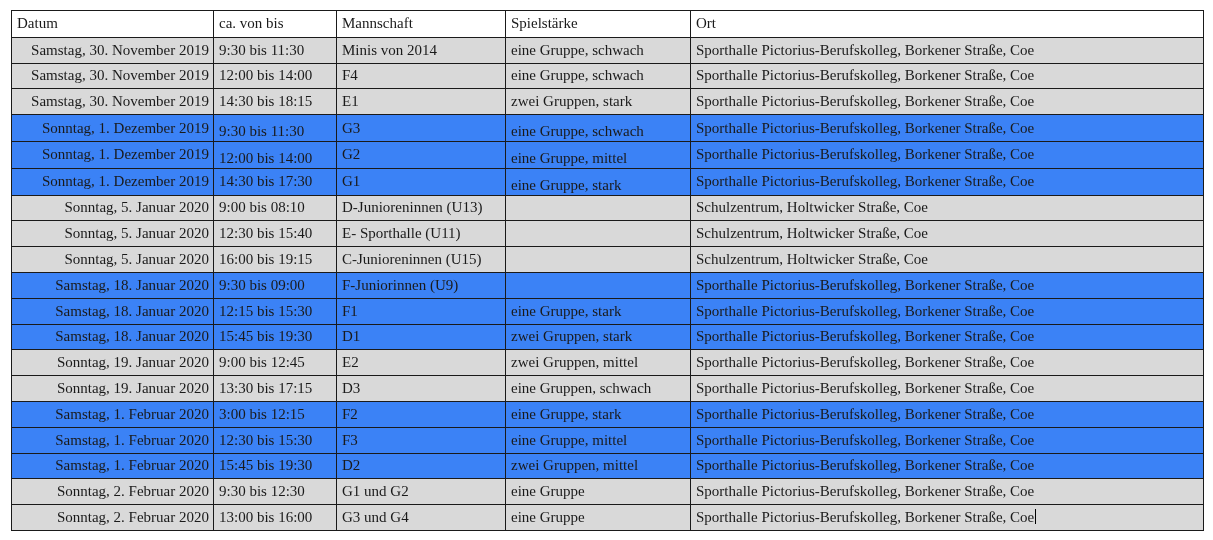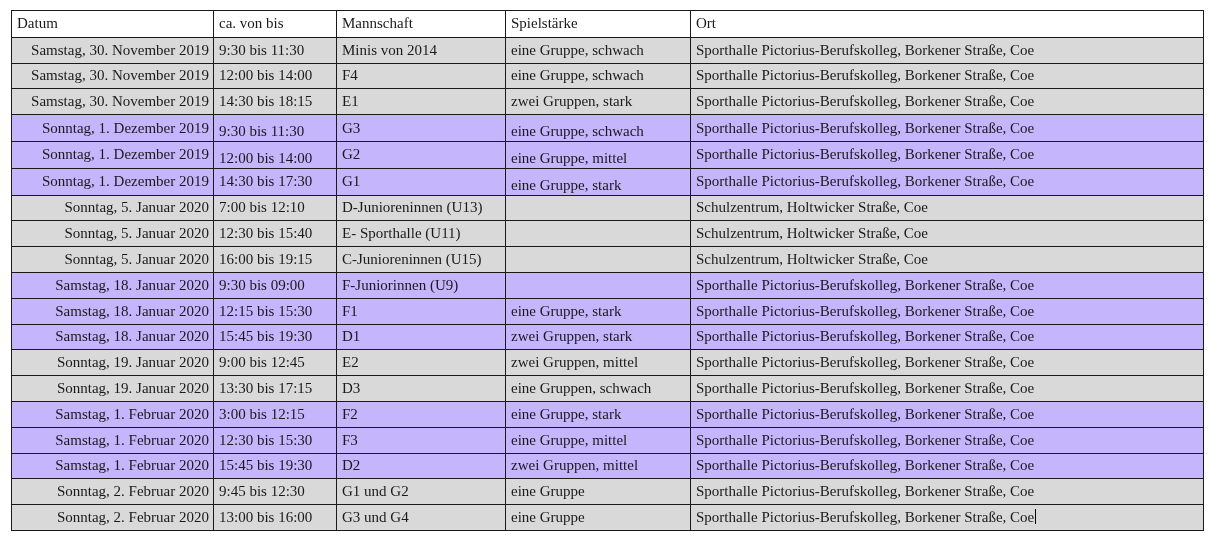--- a/index.html
+++ b/index.html
@@ -19,21 +19,21 @@
     padding: 0 5px;
     white-space: nowrap;
     overflow: hidden;
     font-weight: normal;
     text-align: left;
     vertical-align: middle;
   }
   th { height: 25.8px; }
   td.date { text-align: right; padding-right: 4px; margin-left: 14px; }
   tr.gray td { background: #d9d9d9; }
-  tr.white td { background: #c4b5fd; }
+  tr.white td { background: #3b82f6; }
   td.low { vertical-align: bottom; padding-bottom: 1px; }
   col.c1 { width: 202px; }
   col.c2 { width: 123px; }
   col.c3 { width: 169px; }
   col.c4 { width: 185px; }
   col.c5 { width: 513px; }
   .caret { display: inline-block; width: 1px; height: 15px; background: #000; vertical-align: -2px; margin-left: 1px; }
 </style>
 </head>
 <body>
@@ -94,21 +94,21 @@
         </tr>
         <tr class="white">
           <td class="date"><span>Sonntag, 1. Dezember 2019</span></td>
           <td class=""><span>14:30 bis 17:30</span></td>
           <td class=""><span>G1</span></td>
           <td class="low"><span>eine Gruppe, stark</span></td>
           <td class=""><span>Sporthalle Pictorius-Berufskolleg, Borkener Straße, Coe</span></td>
         </tr>
         <tr class="gray">
           <td class="date"><span>Sonntag, 5. Januar 2020</span></td>
-          <td class=""><span>7:00 bis 12:10</span></td>
+          <td class=""><span>9:00 bis 08:10</span></td>
           <td class=""><span>D-Junioreninnen (U13)</span></td>
           <td class=""><span></span></td>
           <td class=""><span>Schulzentrum, Holtwicker Straße, Coe</span></td>
         </tr>
         <tr class="gray">
           <td class="date"><span>Sonntag, 5. Januar 2020</span></td>
           <td class=""><span>12:30 bis 15:40</span></td>
           <td class=""><span>E- Sporthalle (U11)</span></td>
           <td class=""><span></span></td>
           <td class=""><span>Schulzentrum, Holtwicker Straße, Coe</span></td>
@@ -171,21 +171,21 @@
         </tr>
         <tr class="white">
           <td class="date"><span>Samstag, 1. Februar 2020</span></td>
           <td class=""><span>15:45 bis 19:30</span></td>
           <td class=""><span>D2</span></td>
           <td class=""><span>zwei Gruppen, mittel</span></td>
           <td class=""><span>Sporthalle Pictorius-Berufskolleg, Borkener Straße, Coe</span></td>
         </tr>
         <tr class="gray">
           <td class="date"><span>Sonntag, 2. Februar 2020</span></td>
-          <td class=""><span>9:45 bis 12:30</span></td>
+          <td class=""><span>9:30 bis 12:30</span></td>
           <td class=""><span>G1 und G2</span></td>
           <td class=""><span>eine Gruppe</span></td>
           <td class=""><span>Sporthalle Pictorius-Berufskolleg, Borkener Straße, Coe</span></td>
         </tr>
         <tr class="gray">
           <td class="date"><span>Sonntag, 2. Februar 2020</span></td>
           <td class=""><span>13:00 bis 16:00</span></td>
           <td class=""><span>G3 und G4</span></td>
           <td class=""><span>eine Gruppe</span></td>
           <td class=""><span>Sporthalle Pictorius-Berufskolleg, Borkener Straße, Coe</span><span class="caret"></span></td>

